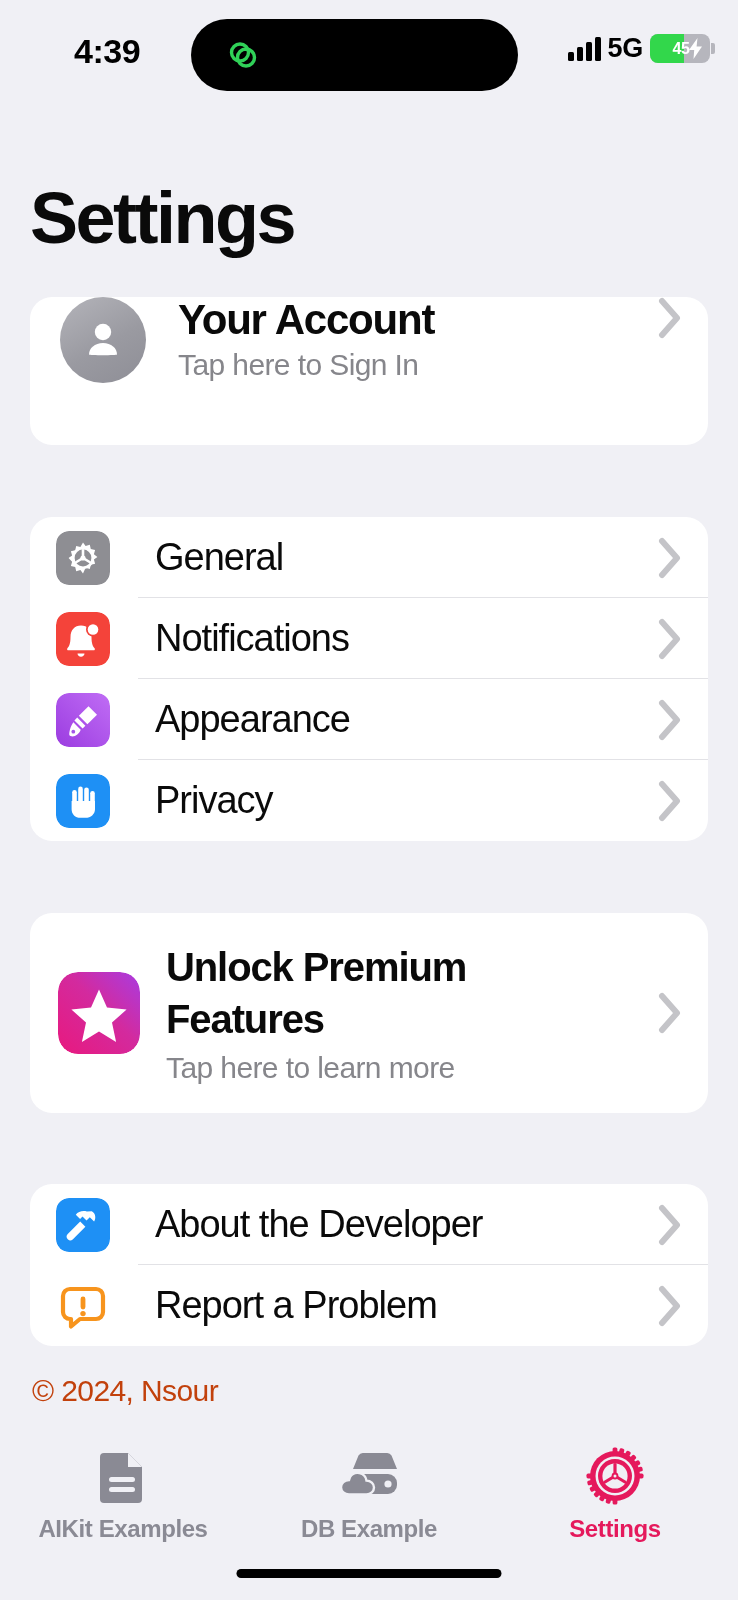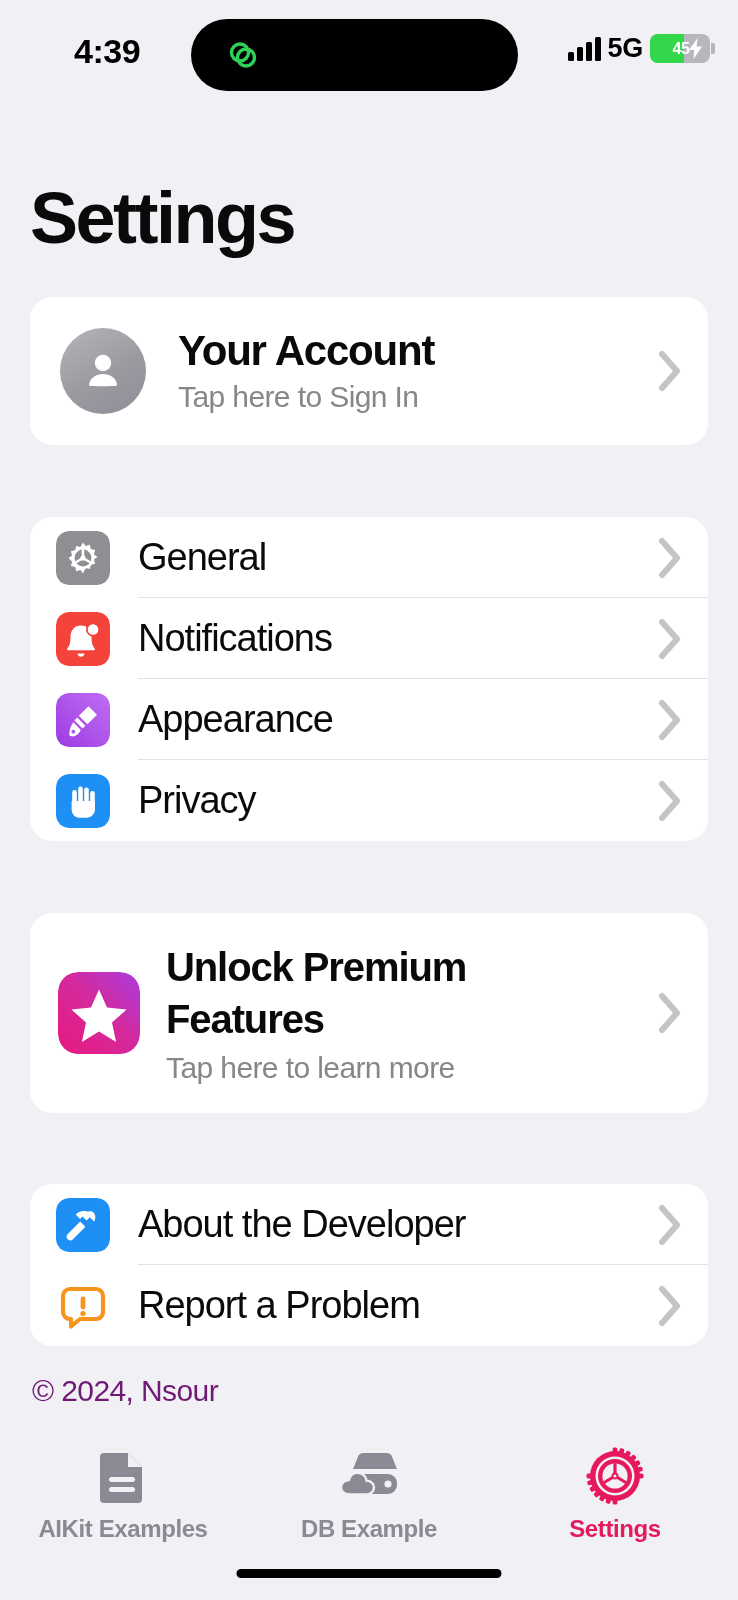--- a/index.html
+++ b/index.html
@@ -66,21 +66,21 @@
   
   .card {
     margin:0 30px; background:#fff; border-radius:22px;
   }
   .sec-account { margin-top:43px; }
   .sec-main    { margin-top:72px; }
   .sec-premium { margin-top:72px; }
   .sec-about   { margin-top:71px; }
 
   .account-row {
-    display:flex; align-items:center; height:148px; padding:0 26px 0 30px;
+    display:flex; align-items:flex-start; height:148px; padding:0 26px 0 30px;
   }
   .avatar {
     width:86px; height:86px; border-radius:50%; flex:none;
     background:linear-gradient(150deg,#b4b4ba 0%,#9a9aa1 55%,#8e8e96 100%);
     display:flex; align-items:center; justify-content:center;
   }
   .account-text { flex:1; margin-left:32px; }
   .account-title {
     font-size:42px; font-weight:bold; color:#0a0a0a;
     letter-spacing:-1.2px; line-height:1.08;
@@ -88,21 +88,21 @@
   .account-sub {
     font-size:30px; color:#86868b; letter-spacing:-0.6px; margin-top:6px;
   }
 
   .row {
     position:relative; display:flex; align-items:center;
     height:81px; padding:0 26px 0 26px;
   }
   .row-icon { width:54px; height:54px; flex:none; border-radius:13px; overflow:hidden; }
   .row-label {
-    flex:1; margin-left:28px;
+    flex:1; margin-left:45px;
     font-size:38px; color:#0a0a0a; letter-spacing:-1px;
   }
   .divider {
     position:absolute; left:108px; right:0; bottom:0; height:1px; background:#e2e2e6;
   }
 
   .premium-row { display:flex; align-items:center; padding:28px 26px 28px 28px; }
   .premium-icon { width:82px; height:82px; flex:none; border-radius:20px; overflow:hidden; }
   .premium-text { flex:1; margin-left:26px; }
   .premium-title {
@@ -110,21 +110,21 @@
     letter-spacing:-1.1px; line-height:1.3; max-width:330px;
   }
   .premium-sub {
     font-size:30px; color:#86868b; letter-spacing:-0.6px; margin-top:6px;
   }
 
   .chev { width:24px; height:42px; flex:none; }
 
   .copyright {
     margin:28px 0 0 32px;
-    font-size:30px; color:#701a75; letter-spacing:-0.6px;
+    font-size:30px; color:#c2410c; letter-spacing:-0.6px;
   }
 
   
   .tabbar {
     position:absolute; left:0; right:0; bottom:0; height:175px;
     background:#f0f0f5;
     display:flex; align-items:flex-start; padding-top:22px;
   }
   .tab { flex:1; display:flex; flex-direction:column; align-items:center; gap:10px;text-align:right; }
   .tab-icon { height:58px; display:flex; align-items:center; justify-content:center; }

